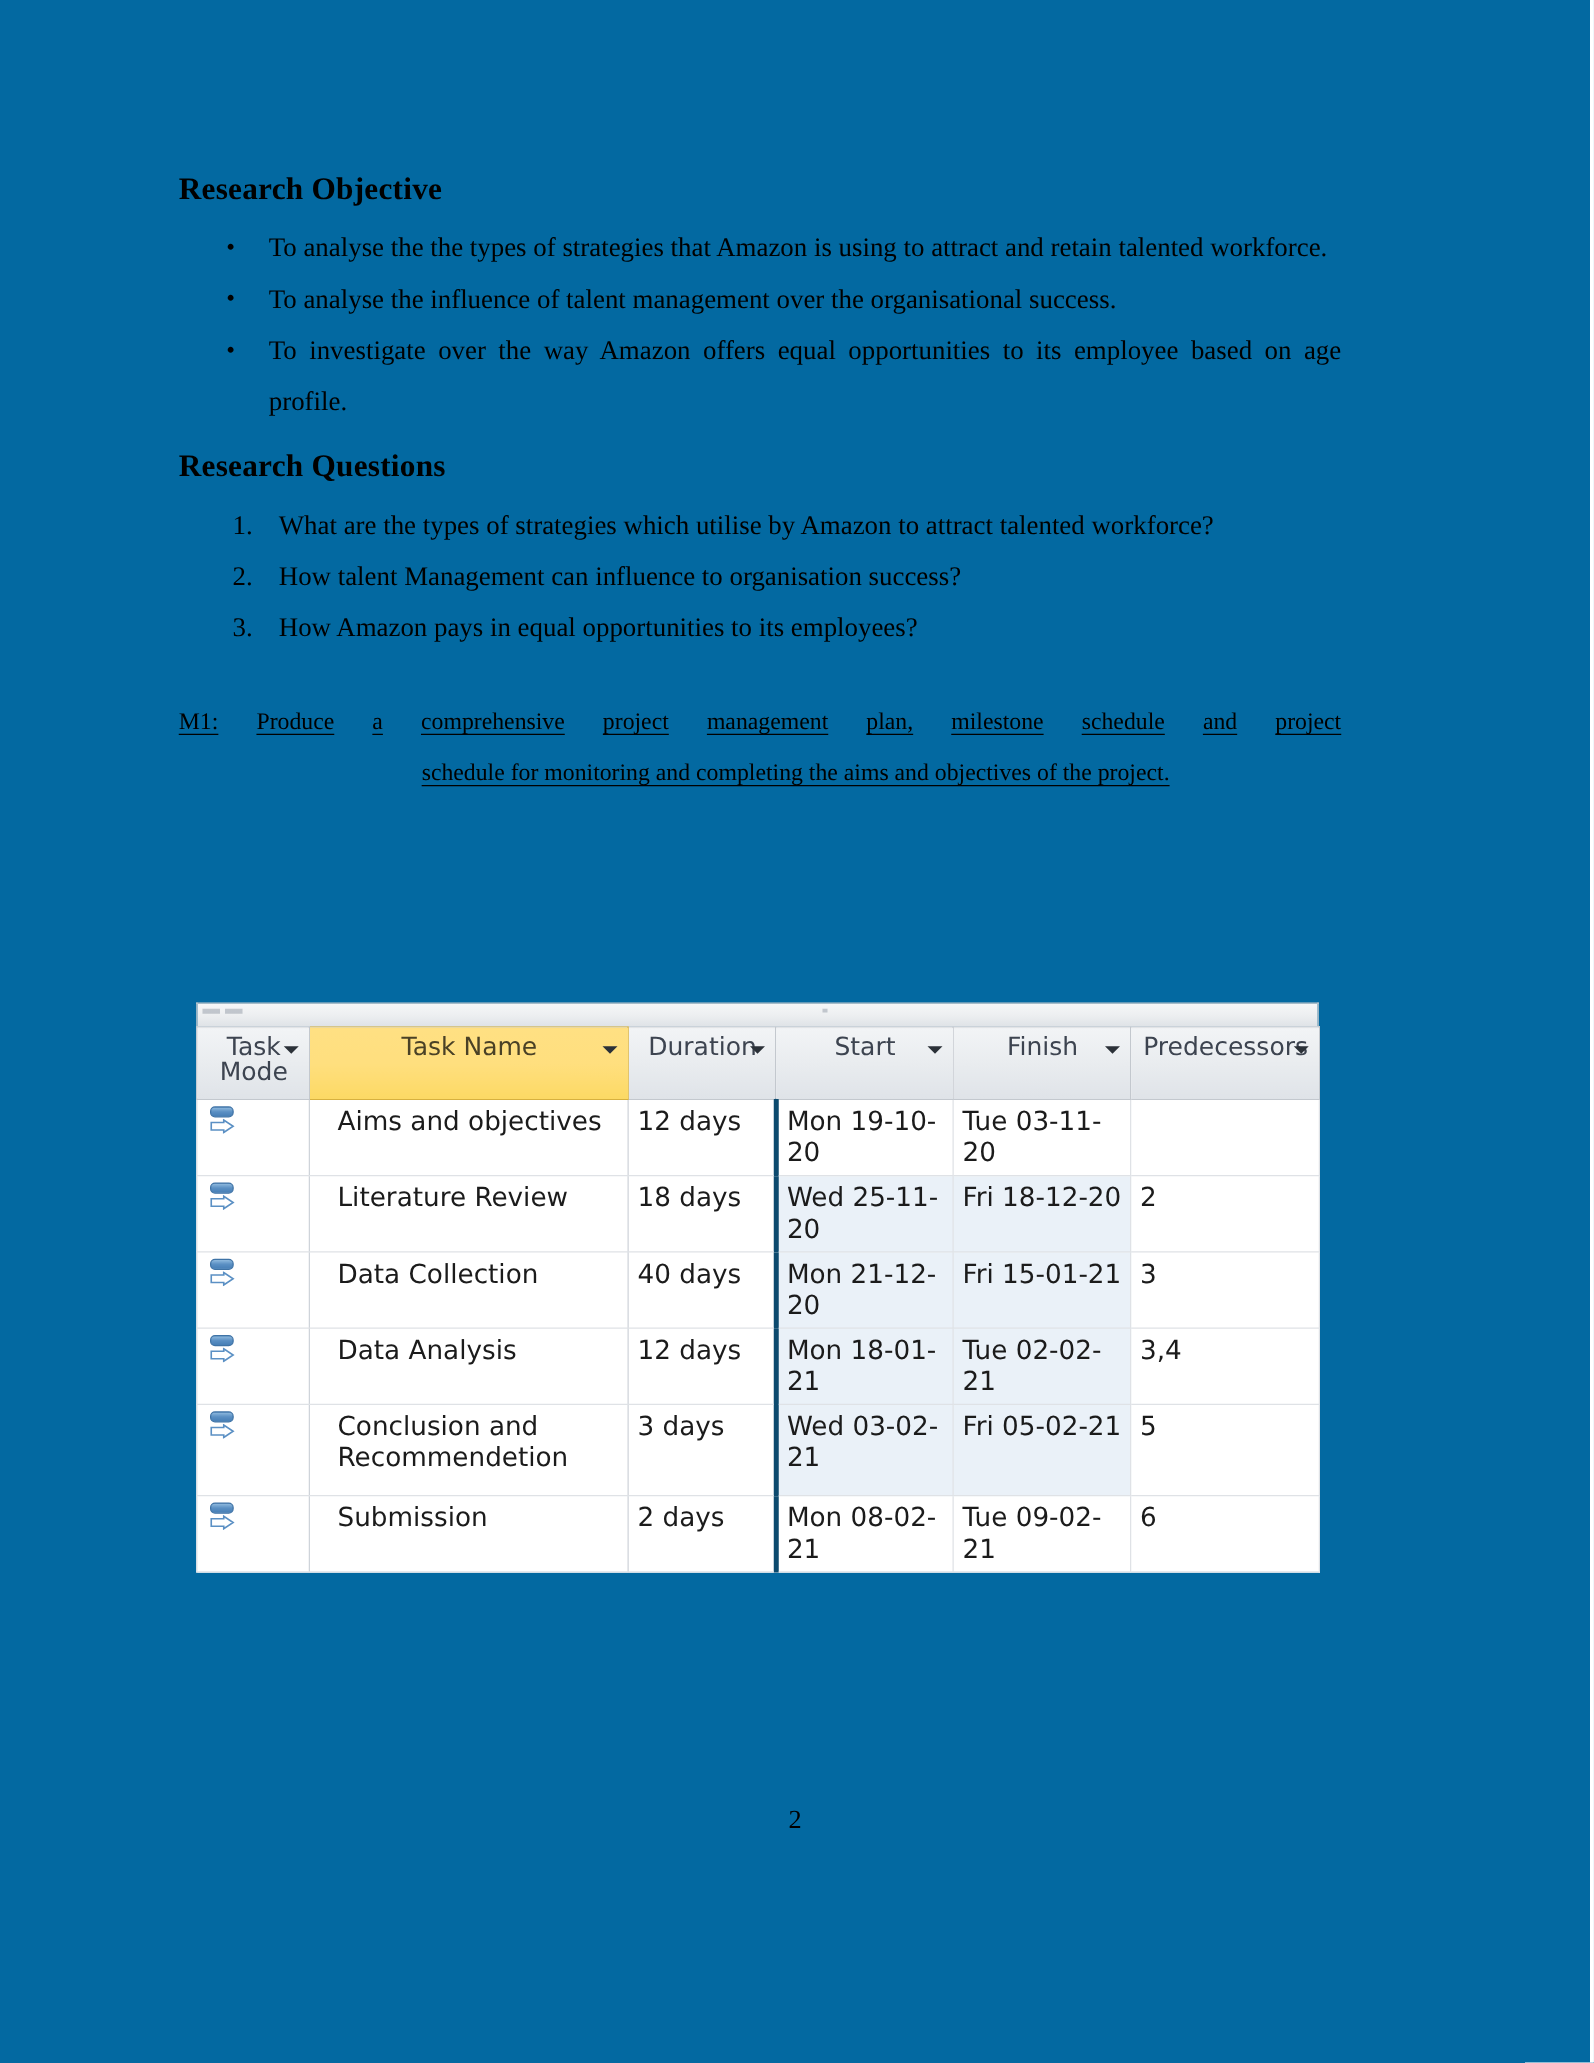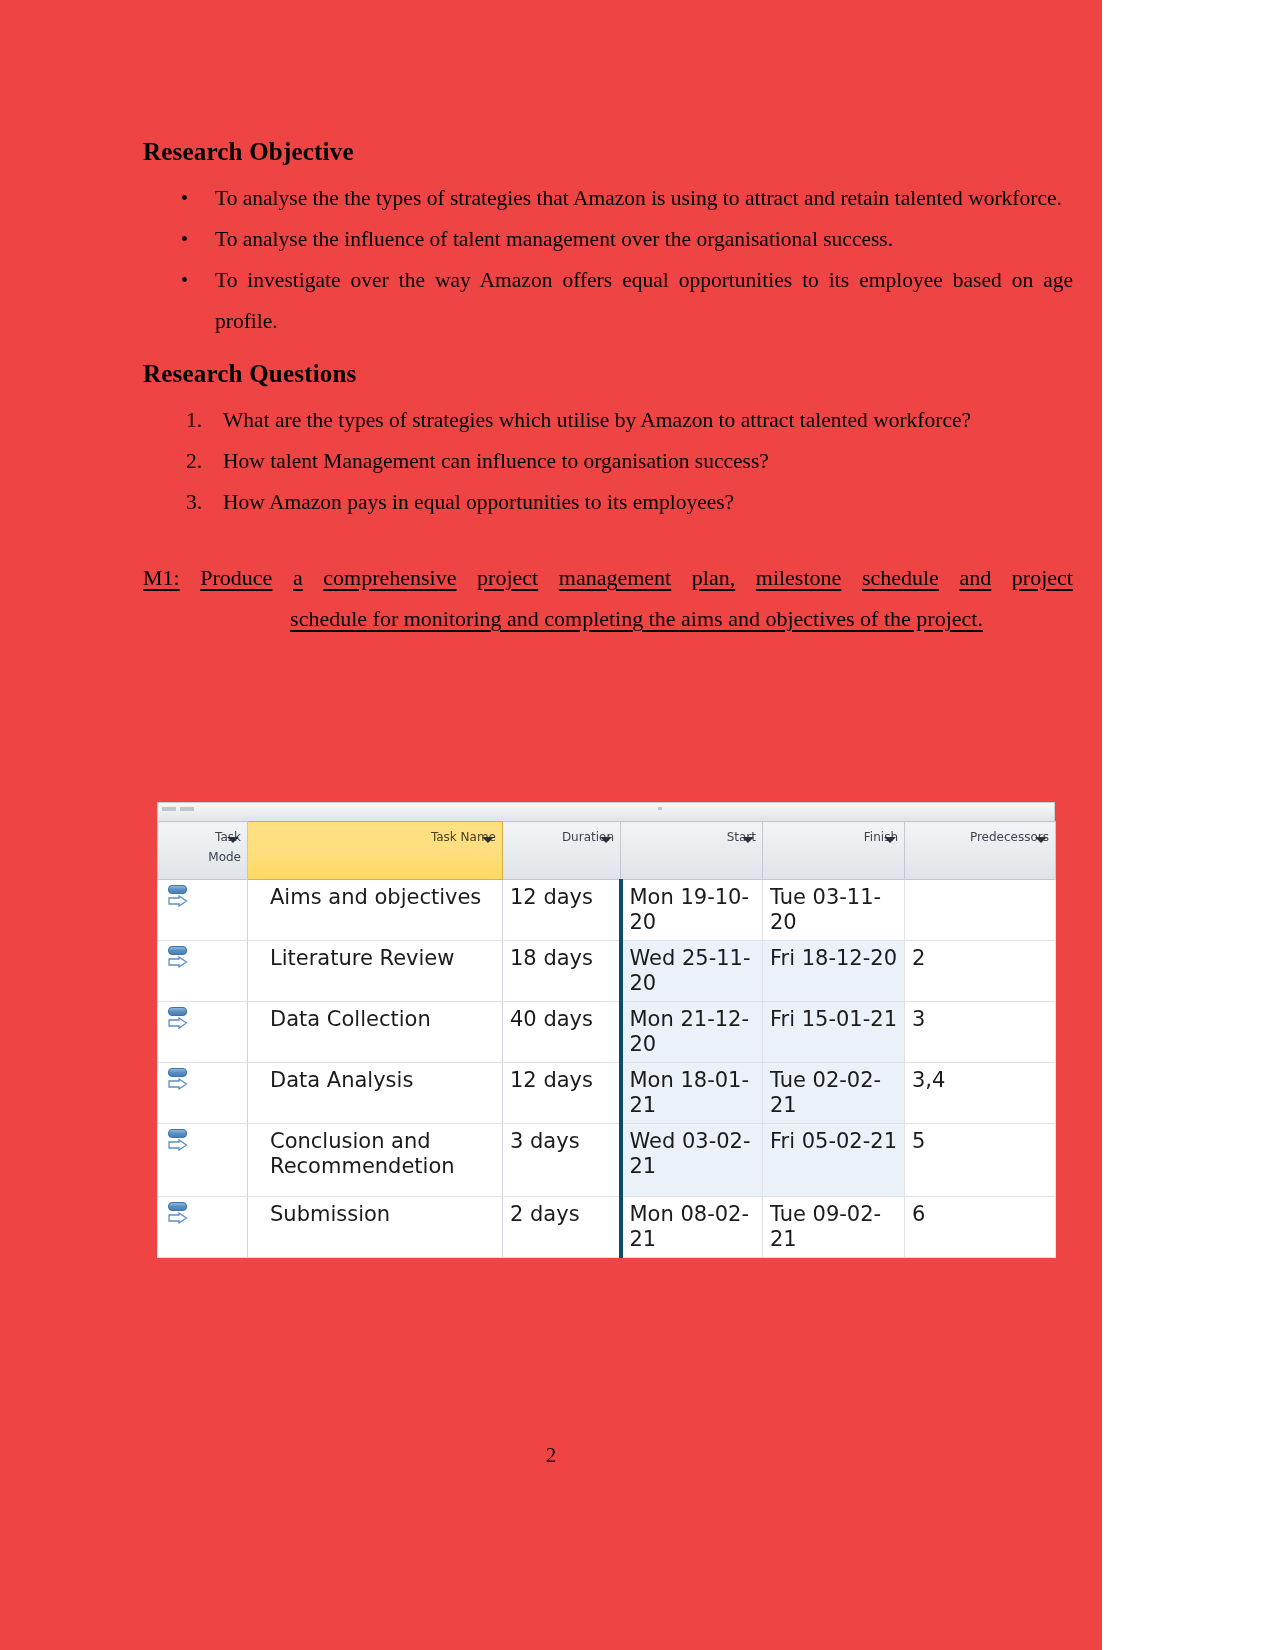--- a/index.html
+++ b/index.html
@@ -2,23 +2,23 @@
 <html><head>
 <meta charset="utf-8">
 <style>
   html, body {
     margin: 0;
     padding: 0;
     background: #ffffff;
   }
   .page {
     position: relative;
-    width: 1102px;
+    width: 1272px;
     height: 1650px;
-    background: #ef4444;
+    background: #0369a1;
     font-family: "Liberation Serif", serif;
     color: #000000;
     box-sizing: border-box;
     overflow: hidden;
   }
 
   .content {
     position: absolute;
     left: 143px;
     top: 138px;
@@ -69,21 +69,21 @@
     position: absolute;
     left: 43px;
     top: 0;
     font-size: 21.5px;
     line-height: 41px;
   }
 
   .spacer-1 { height: 34px; }
 
   .m1-para {
-    font-size: 22px;
+    font-size: 19px;
     line-height: 41px;
     text-align: justify;
     text-justify: inter-word;
     text-decoration: underline;
     text-underline-offset: 4px;
     margin: 0;
     padding-left: 0;
   }
   .m1-para .m1-line2 {
     display: block;
@@ -137,23 +137,23 @@
   table.proj col.c-dur  { width: 118px; }
   table.proj col.c-start{ width: 142px; }
   table.proj col.c-fin  { width: 142px; }
   table.proj col.c-pred { width: 151px; }
 
   table.proj thead th {
     background: linear-gradient(to bottom, #f2f4f6 0%, #e9ecef 50%, #dfe3e8 100%);
     border: 1px solid #c3c8ce;
     border-top: 1px solid #c3c8ce;
     font-weight: normal;
-    font-size: 12px;
+    font-size: 20px;
     color: #3d4450;
-    text-align: right;
+    text-align: center;
     vertical-align: top;
     padding: 5px 6px 6px 7px;
     height: 46px;
     position: relative;
   }
   table.proj thead th.name-col {
     background: linear-gradient(to bottom, #ffe083 0%, #ffdf7e 50%, #fcd964 100%);
     color: #4a4126;
     border: 1px solid #d7b13f;
   }

